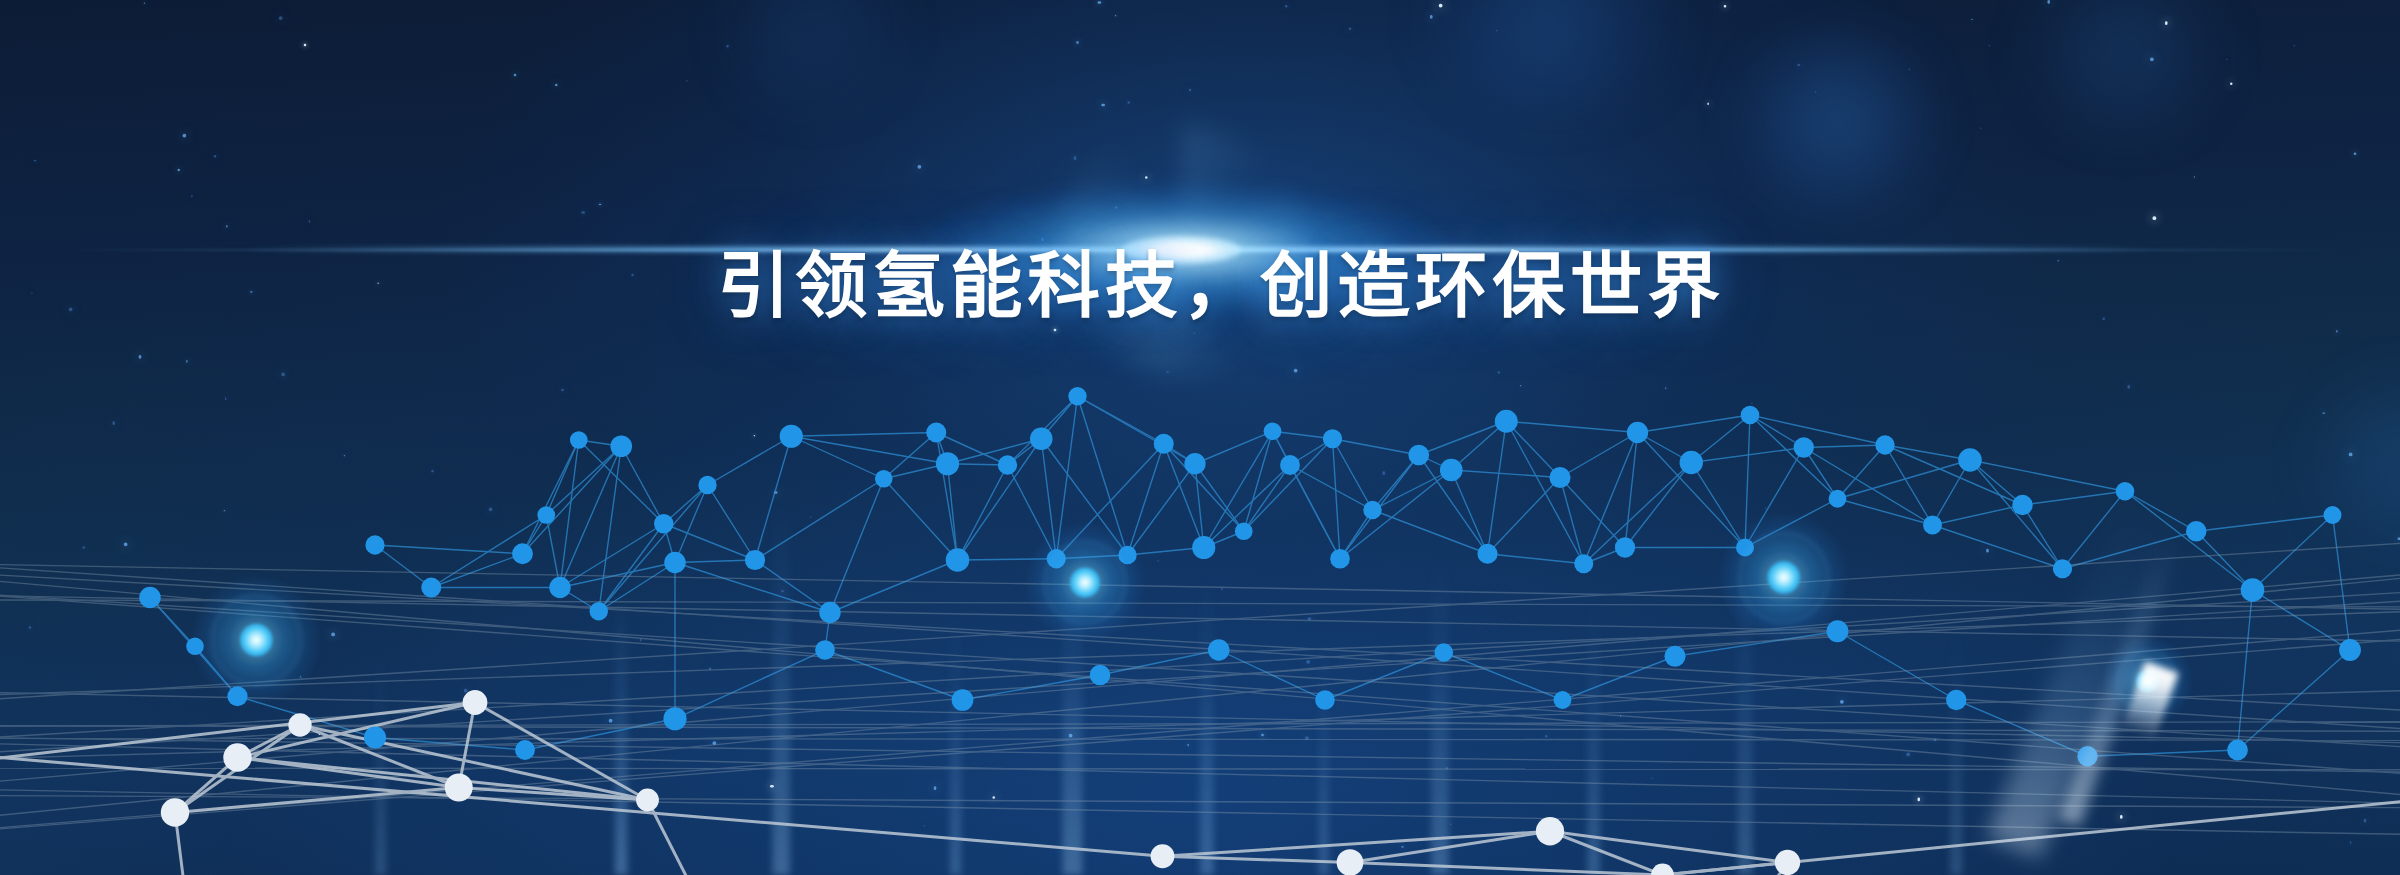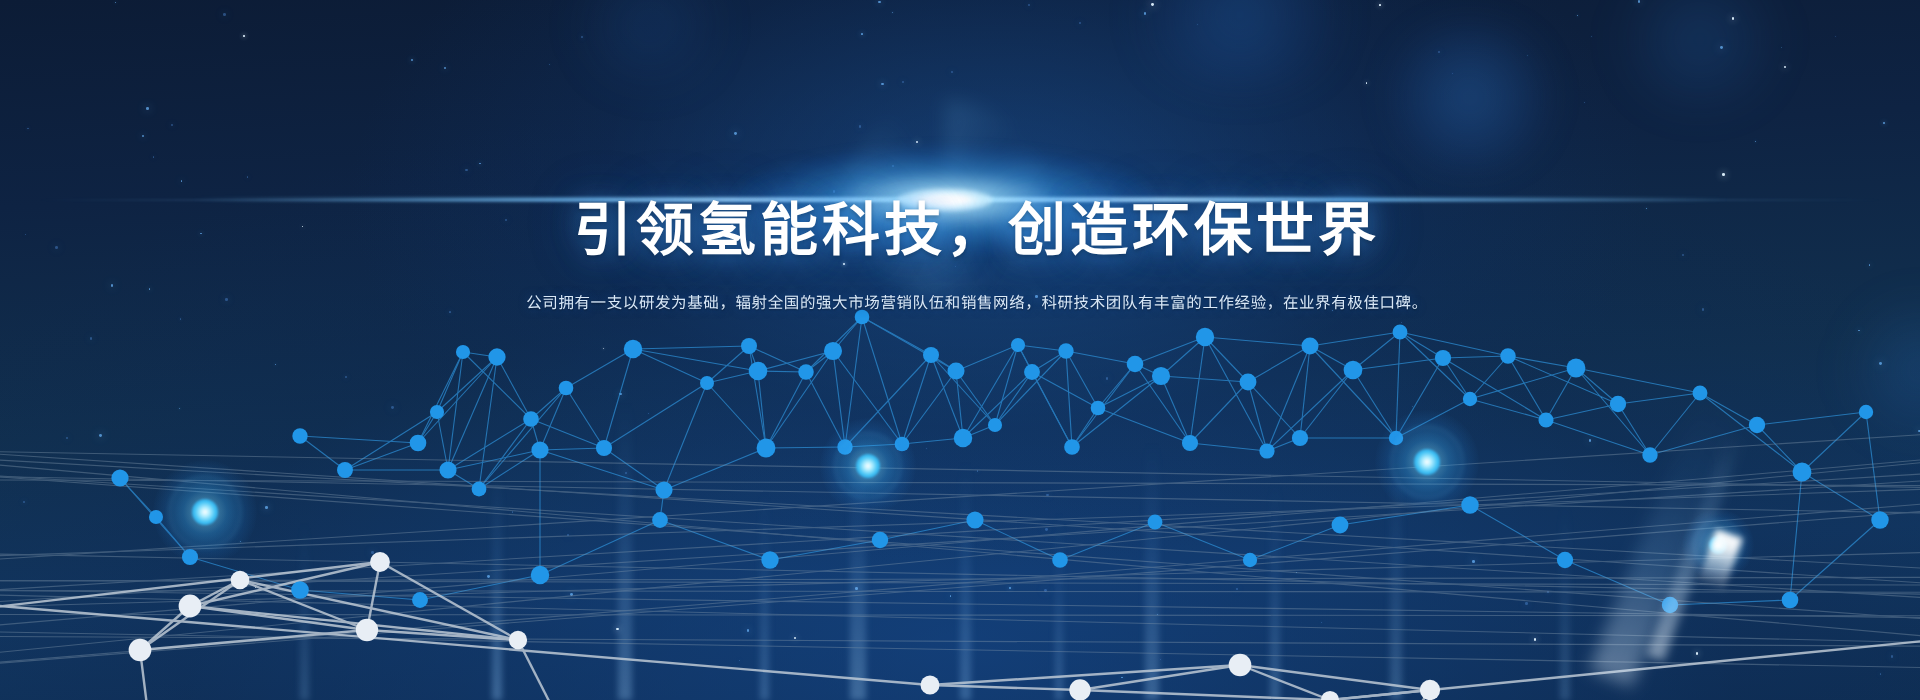--- a/index.html
+++ b/index.html
@@ -616,16 +616,15 @@
     <div class="shard" style="left:1700px;top:400px;width:46px;height:300px;transform:rotate(22deg);transform-origin:50% 0;
                 background:linear-gradient(0deg,rgba(225,240,255,.38) 0%,rgba(150,205,250,.18) 40%,rgba(110,175,235,.05) 70%,rgba(90,150,220,0) 100%);filter:blur(8px);"></div>
     <div class="shard" style="left:1742px;top:395px;width:18px;height:280px;transform:rotate(20deg);transform-origin:50% 0;
                 background:linear-gradient(0deg,rgba(235,246,255,.50) 0%,rgba(165,215,255,.22) 45%,rgba(110,175,235,0) 85%);filter:blur(5px);"></div>
     <div class="shard" style="left:1706px;top:532px;width:28px;height:56px;transform:rotate(20deg);
                 background:linear-gradient(0deg,rgba(255,255,255,.05) 0%,rgba(255,255,255,.92) 78%,rgba(255,255,255,.98) 100%);filter:blur(3px);"></div>
   </div>
 
   <div class="copy">
     <h1 class="headline">引领氢能科技，创造环保世界</h1>
-    <p class="subline">公司拥有一支以研发为基础，辐射全国的强大市场营销队伍和销售网络，科研技术团队有丰富的工作经验，在业界有极佳口碑。</p>
   </div>
 
 </div>
 
 </body></html>

